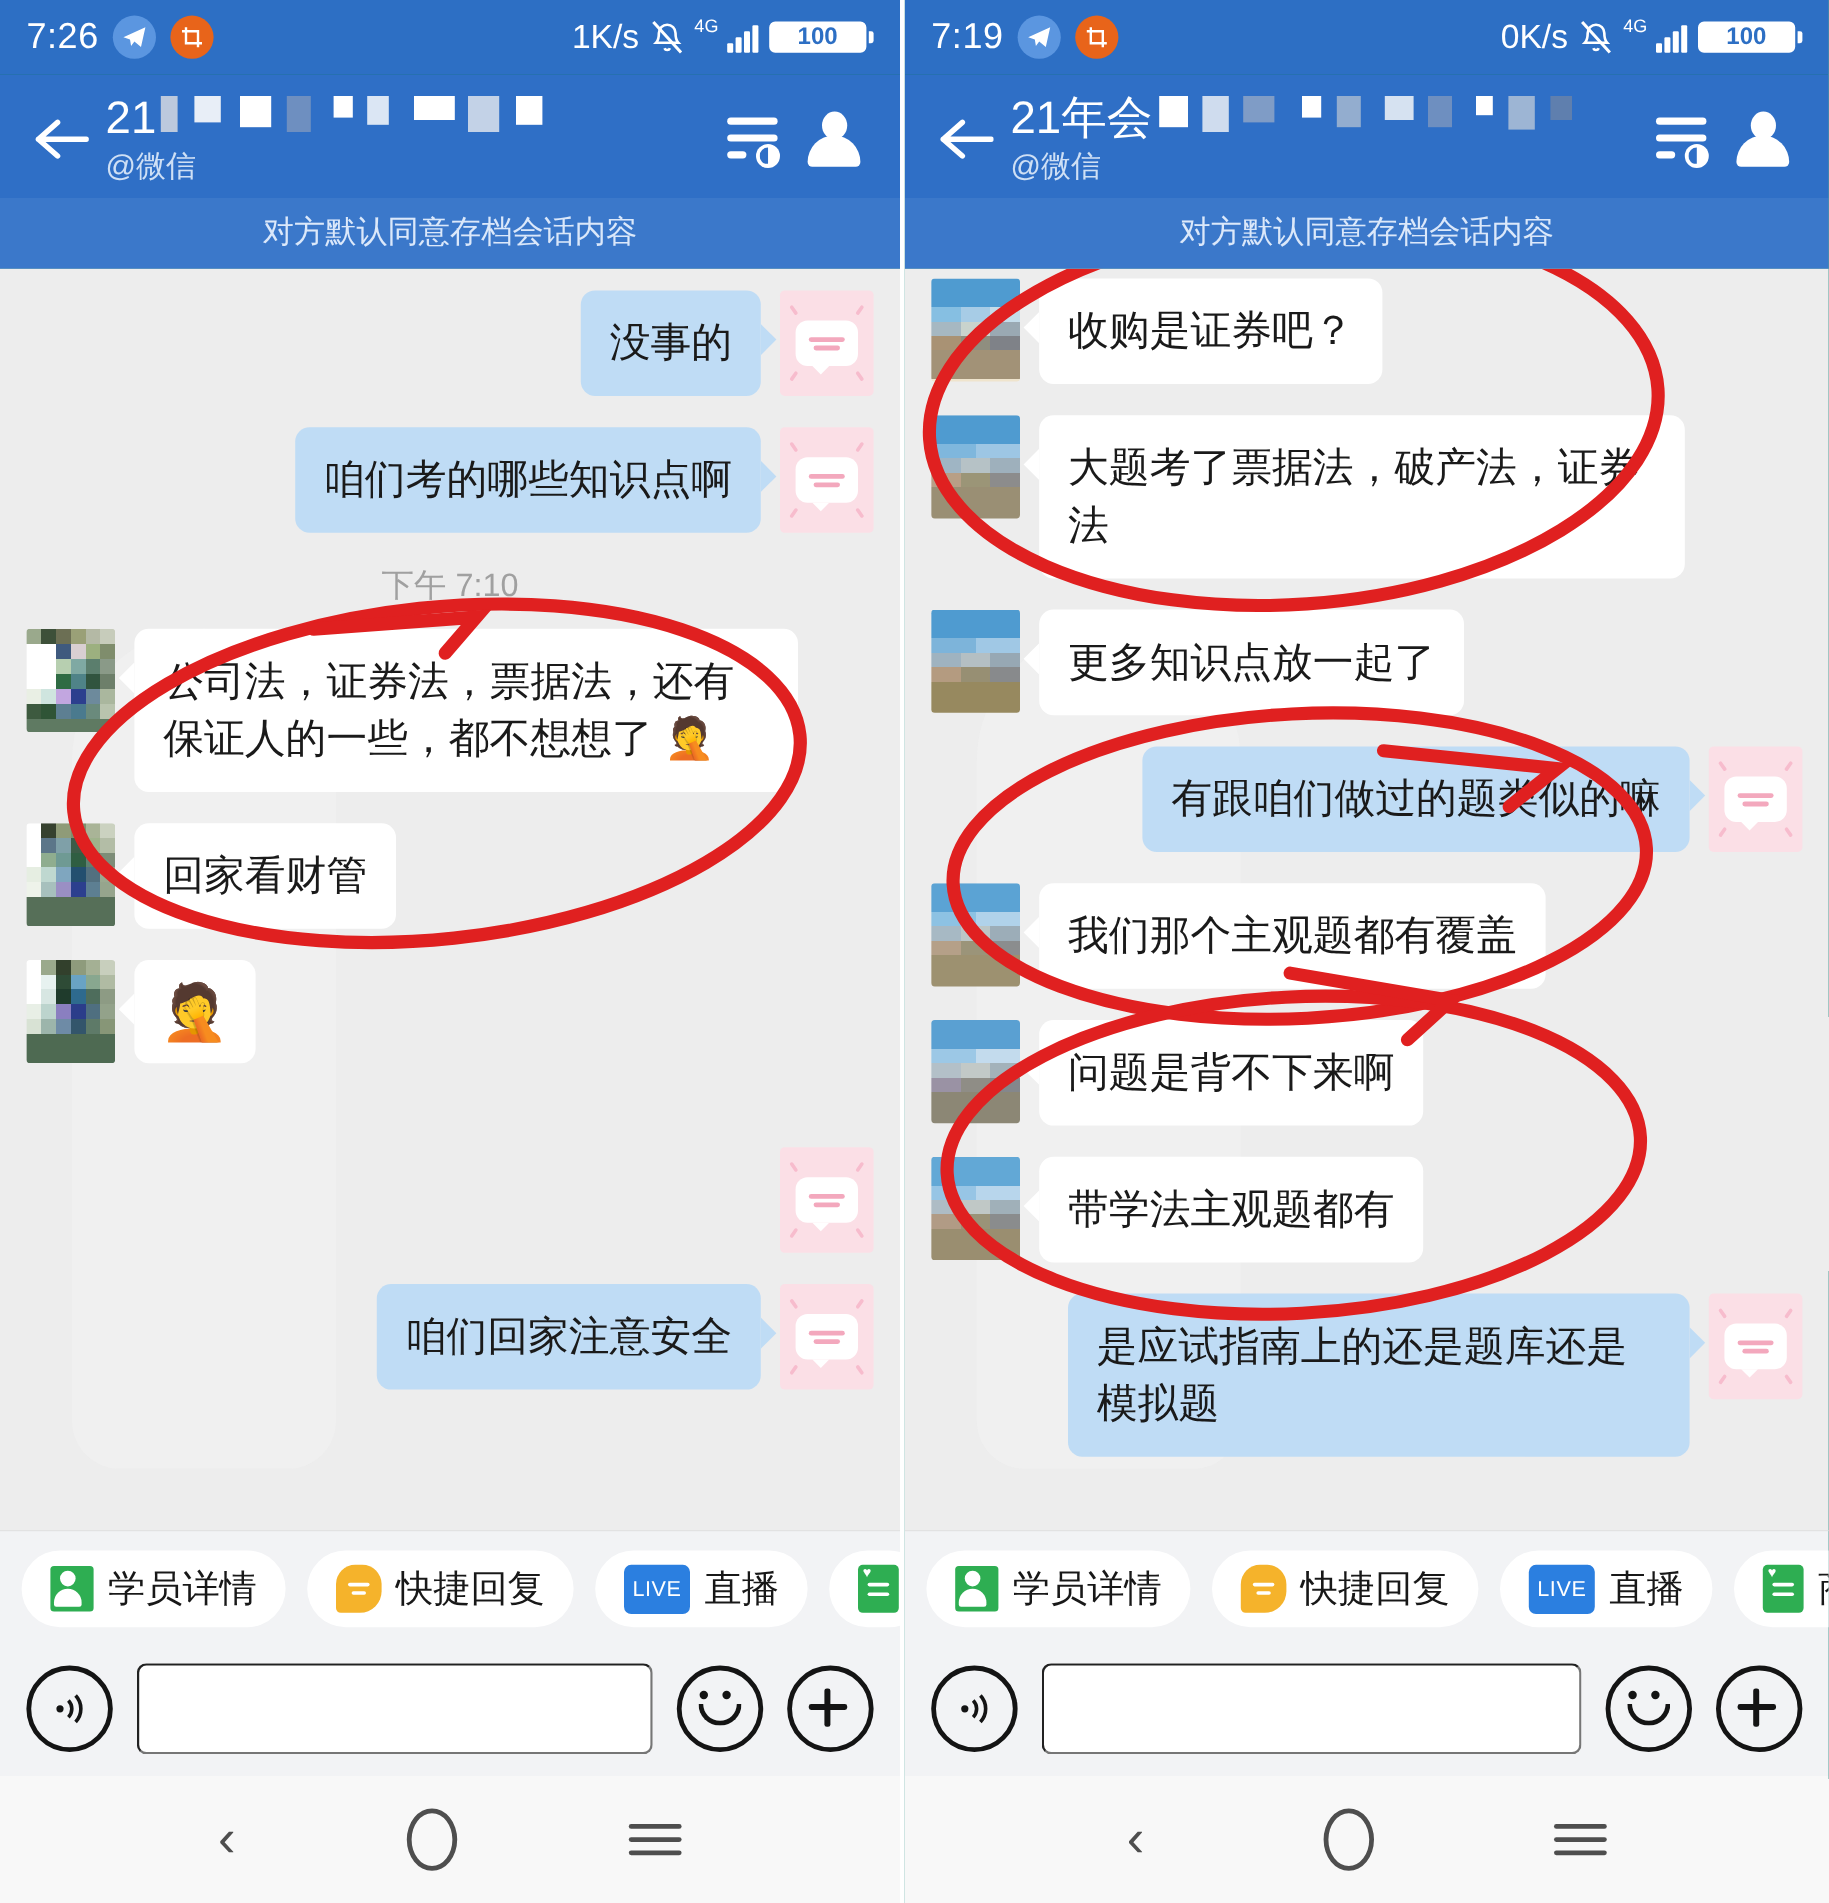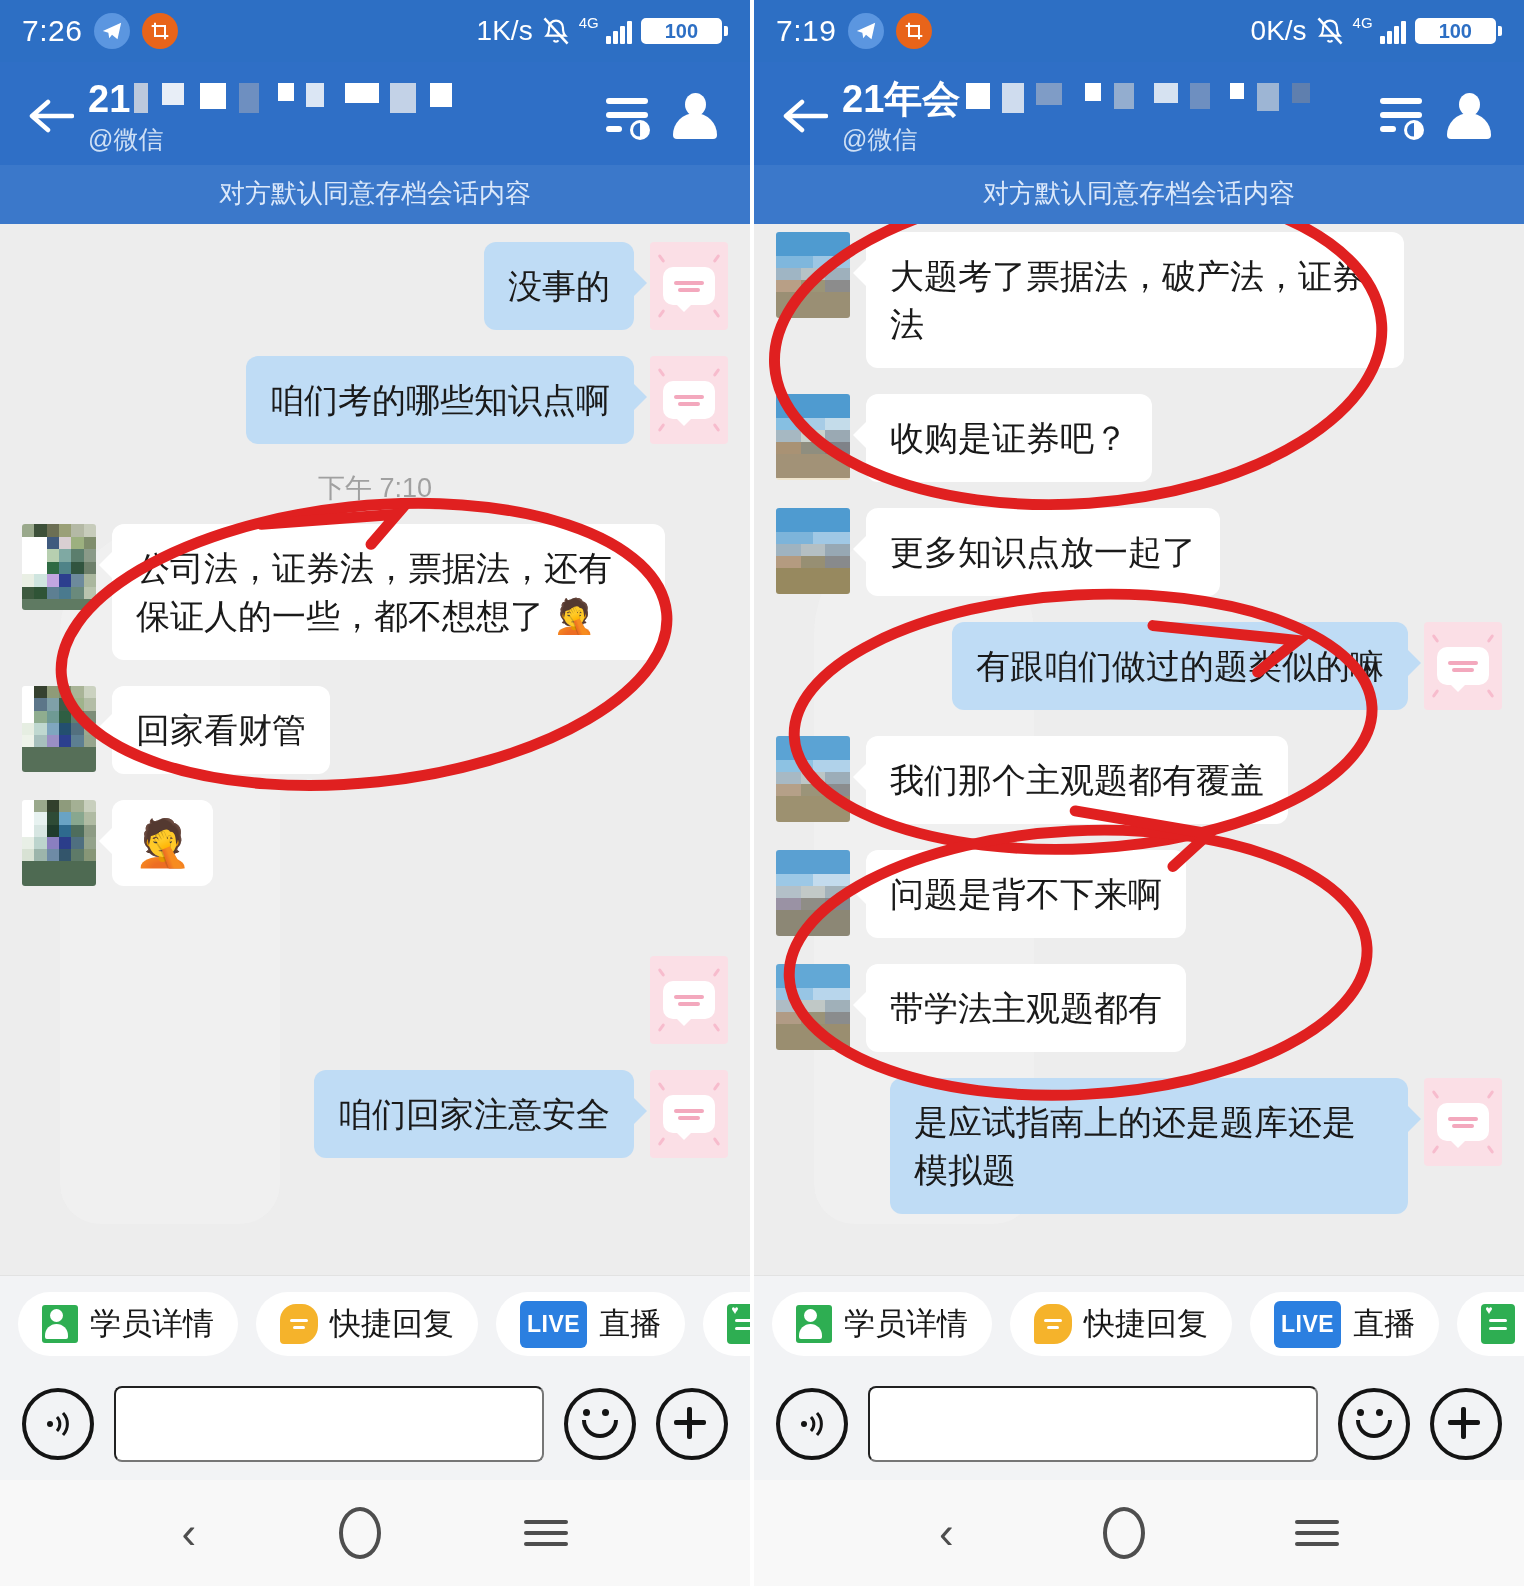--- a/index.html
+++ b/index.html
@@ -37,21 +37,21 @@
   .batt{border:2px solid #ffffff;border-radius:5px;padding:1px 22px;font-size:20px;
         line-height:1;background:#ffffff;color:#2d6fc4;font-weight:bold;}
   .battwrap{display:flex;align-items:center;}
   .battwrap::after{content:"";width:4px;height:10px;background:#ffffff;
         border-radius:0 2px 2px 0;margin-left:2px;}
 
   
   .apphead{background:#2f6fc6;padding:14px 22px 10px 22px;display:flex;align-items:center;flex:0 0 auto;}
   .backarrow{width:58px;flex:0 0 auto;display:flex;align-items:center;justify-content:center;}
   .titlewrap{flex:1;min-width:0;padding-left:8px;position:relative;}
-  .t-title{color:#ffffff;font-size:38px;line-height:46px;white-space:nowrap;display:flex;align-items:center;font-weight:bold;}
+  .t-title{color:#ffffff;font-size:38px;line-height:46px;white-space:nowrap;display:flex;}
   .t-sub{color:#cfe0f5;font-size:25px;line-height:32px;margin-top:1px;}
   .mask{display:inline-block;margin-left:4px;height:40px;position:relative;top:4px;}
   .mask span{display:inline-block;vertical-align:top;}
   .head-ic{width:66px;display:flex;align-items:center;justify-content:center;flex:0 0 auto;}
   .filt{width:46px;height:42px;position:relative;}
   .filt i{position:absolute;height:6px;background:#fff;border-radius:3px;left:0;}
   .filt i:nth-child(1){top:3px;width:42px;}
   .filt i:nth-child(2){top:17px;width:42px;}
   .filt i:nth-child(3){top:31px;width:16px;}
   .filt b{position:absolute;left:24px;top:25px;width:20px;height:20px;border-radius:50%;
@@ -119,22 +119,22 @@
     padding:0 24px;gap:12px;font-size:31px;color:#181818;white-space:nowrap;flex:0 0 auto;
   }
   .ic-person{background:#2eae52;position:relative;width:36px;height:38px;border-radius:3px;}
   .ic-person::before{content:"";position:absolute;left:8px;top:4px;width:13px;height:13px;
       border-radius:50%;background:#fff;}
   .ic-person::after{content:"";position:absolute;left:3px;top:19px;width:23px;height:15px;
       background:#fff;border-radius:12px 12px 2px 2px;}
   .ic-reply{width:38px;height:40px;background:#f5b32b;border-radius:16px 16px 18px 4px;
       display:flex;flex-direction:column;align-items:center;justify-content:center;gap:4px;}
   .ic-reply u{width:18px;height:3px;background:#fff;border-radius:2px;text-decoration:none;}
-  .ic-live{background:#2b7fe0;color:#fff;border-radius:6px;padding:10px 7px;font-size:23px;
-      letter-spacing:.5px;font-weight:bold;}
+  .ic-live{background:#2b7fe0;color:#fff;border-radius:6px;padding:10px 7px;font-size:18px;
+      letter-spacing:.5px;font-weight:normal;}
   .ic-book{width:34px;height:40px;background:#2eae52;border-radius:4px;position:relative;
       display:flex;flex-direction:column;align-items:center;justify-content:center;gap:5px;}
   .ic-book u{width:18px;height:3px;background:#fff;border-radius:2px;text-decoration:none;}
   .ic-book::before{content:"♥";position:absolute;top:-1px;left:4px;font-size:12px;color:#fff;}
 
   
   .inputbar{
     background:#f2f3f5;display:flex;align-items:center;gap:20px;padding:16px 22px 18px;
     flex:0 0 auto;
   }
@@ -551,58 +551,58 @@
 
     <div class="notice">对方默认同意存档会话内容</div>
 
     <div class="chat">
       <div class="msgs" style="padding-top:8px">
 
         <div class="row">
           <div class="avatar">
             <svg width="74" height="96" viewBox="0 0 6 8" preserveAspectRatio="none" shape-rendering="crispEdges">
               <rect x="0" y="0" width="6" height="2" fill="#4f9bd0"></rect>
-              <rect x="0" y="2" width="3" height="1" fill="#7fb7dd"></rect>
-                <rect x="3" y="2" width="3" height="1" fill="#9dc6e4"></rect>
-              <rect x="0" y="3" width="2" height="1" fill="#9fb5c4"></rect>
-                <rect x="2" y="3" width="2" height="1" fill="#b6c2c6"></rect>
-              <rect x="4" y="3" width="2" height="1" fill="#9eb0bc"></rect>
-              <rect x="0" y="4" width="2" height="1" fill="#b89f86"></rect>
-                <rect x="2" y="4" width="2" height="1" fill="#9b9577"></rect>
-              <rect x="4" y="4" width="2" height="1" fill="#8c8c8c"></rect>
-              <rect x="0" y="5" width="6" height="3" fill="#9a8f74"></rect>
-            </svg>
-          </div>
-          <div class="bub in" style="max-width:490px">大题考了票据法，破产法，证券法</div>
-        </div>
-
-        <div class="row">
-          <div class="avatar">
-            <svg width="74" height="96" viewBox="0 0 6 8" preserveAspectRatio="none" shape-rendering="crispEdges">
-              <rect x="0" y="0" width="6" height="2" fill="#4f9bd0"></rect>
               <rect x="0" y="2" width="2" height="1" fill="#86bfe2"></rect>
                 <rect x="2" y="2" width="2" height="1" fill="#a7cce6"></rect>
               <rect x="4" y="2" width="2" height="1" fill="#c4dcea"></rect>
               <rect x="0" y="3" width="2" height="1" fill="#a6b8c2"></rect>
                 <rect x="2" y="3" width="2" height="1" fill="#c9d3cd"></rect>
               <rect x="4" y="3" width="2" height="1" fill="#9aa9b3"></rect>
               <rect x="0" y="4" width="2" height="1" fill="#a99274"></rect>
                 <rect x="2" y="4" width="2" height="1" fill="#8f8e7f"></rect>
               <rect x="4" y="4" width="2" height="1" fill="#7f8288"></rect>
               <rect x="0" y="5" width="6" height="2" fill="#a29277"></rect>
               <rect x="0" y="7" width="6" height="1" fill="#efe4cd"></rect>
             </svg>
           </div>
           <div class="bub in">收购是证券吧？</div>
         </div>
 
         <div class="row">
           <div class="avatar">
             <svg width="74" height="96" viewBox="0 0 6 8" preserveAspectRatio="none" shape-rendering="crispEdges">
               <rect x="0" y="0" width="6" height="2" fill="#4f9bd0"></rect>
+              <rect x="0" y="2" width="3" height="1" fill="#7fb7dd"></rect>
+                <rect x="3" y="2" width="3" height="1" fill="#9dc6e4"></rect>
+              <rect x="0" y="3" width="2" height="1" fill="#9fb5c4"></rect>
+                <rect x="2" y="3" width="2" height="1" fill="#b6c2c6"></rect>
+              <rect x="4" y="3" width="2" height="1" fill="#9eb0bc"></rect>
+              <rect x="0" y="4" width="2" height="1" fill="#b89f86"></rect>
+                <rect x="2" y="4" width="2" height="1" fill="#9b9577"></rect>
+              <rect x="4" y="4" width="2" height="1" fill="#8c8c8c"></rect>
+              <rect x="0" y="5" width="6" height="3" fill="#9a8f74"></rect>
+            </svg>
+          </div>
+          <div class="bub in" style="max-width:490px">大题考了票据法，破产法，证券法</div>
+        </div>
+
+        <div class="row">
+          <div class="avatar">
+            <svg width="74" height="96" viewBox="0 0 6 8" preserveAspectRatio="none" shape-rendering="crispEdges">
+              <rect x="0" y="0" width="6" height="2" fill="#4f9bd0"></rect>
               <rect x="0" y="2" width="3" height="1" fill="#7db4da"></rect>
                 <rect x="3" y="2" width="3" height="1" fill="#a0c8e5"></rect>
               <rect x="0" y="3" width="2" height="1" fill="#9fb3c0"></rect>
                 <rect x="2" y="3" width="2" height="1" fill="#b4bfc3"></rect>
               <rect x="4" y="3" width="2" height="1" fill="#97a8b4"></rect>
               <rect x="0" y="4" width="2" height="1" fill="#b49b80"></rect>
                 <rect x="2" y="4" width="2" height="1" fill="#978f73"></rect>
               <rect x="4" y="4" width="2" height="1" fill="#888a8c"></rect>
               <rect x="0" y="5" width="6" height="3" fill="#97895f"></rect>
             </svg>

